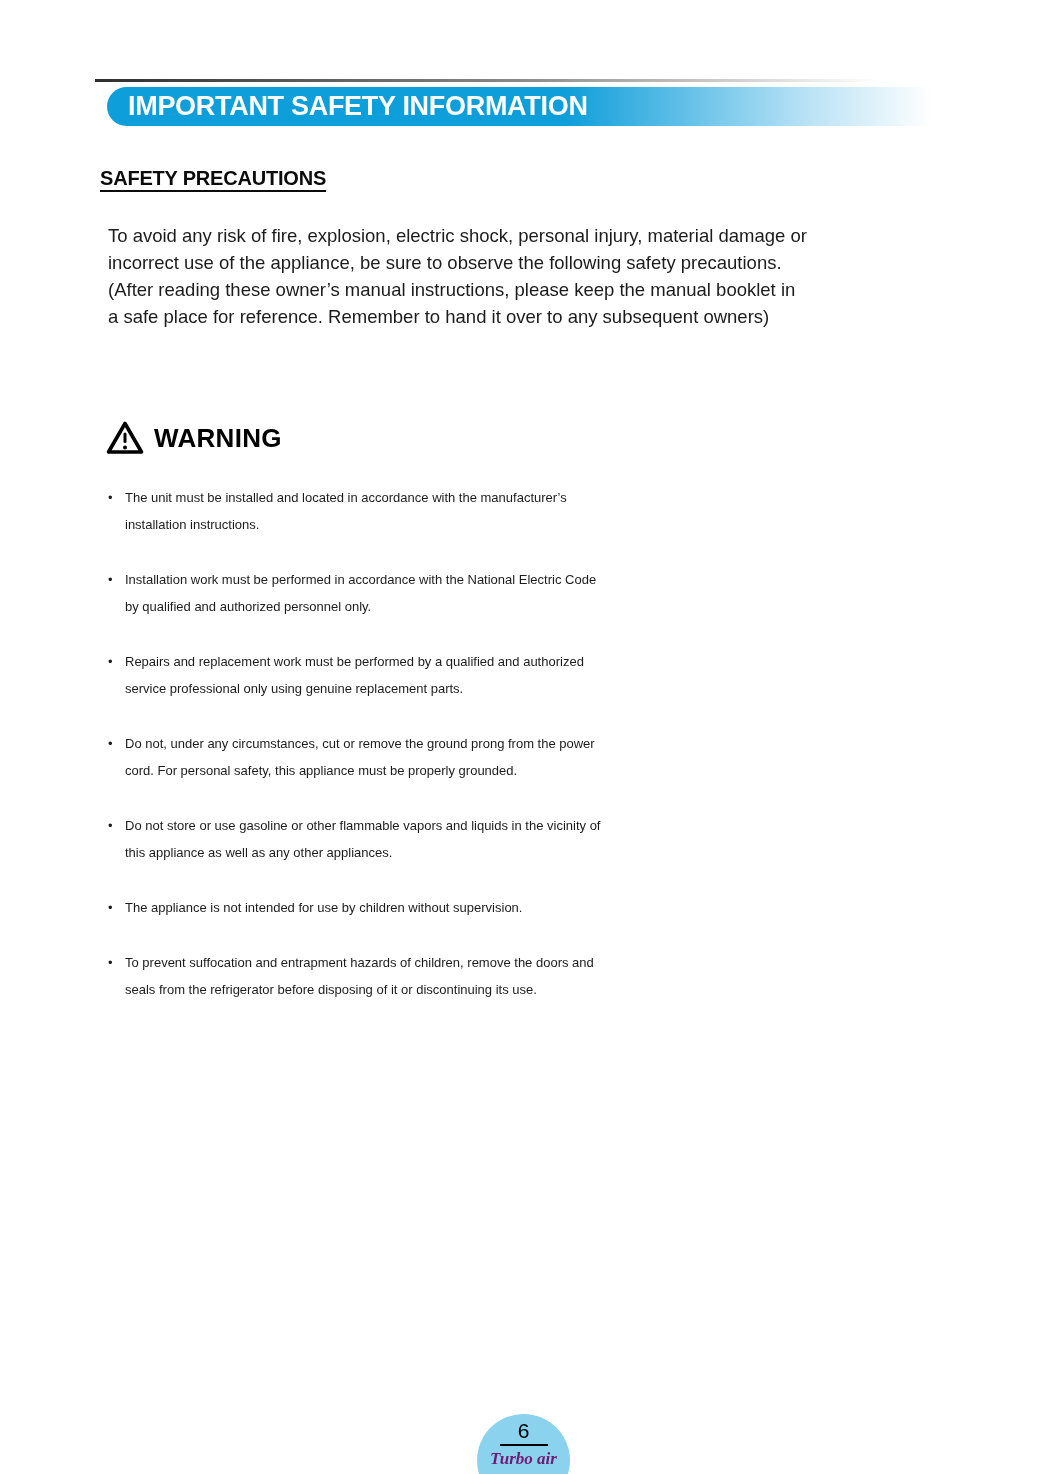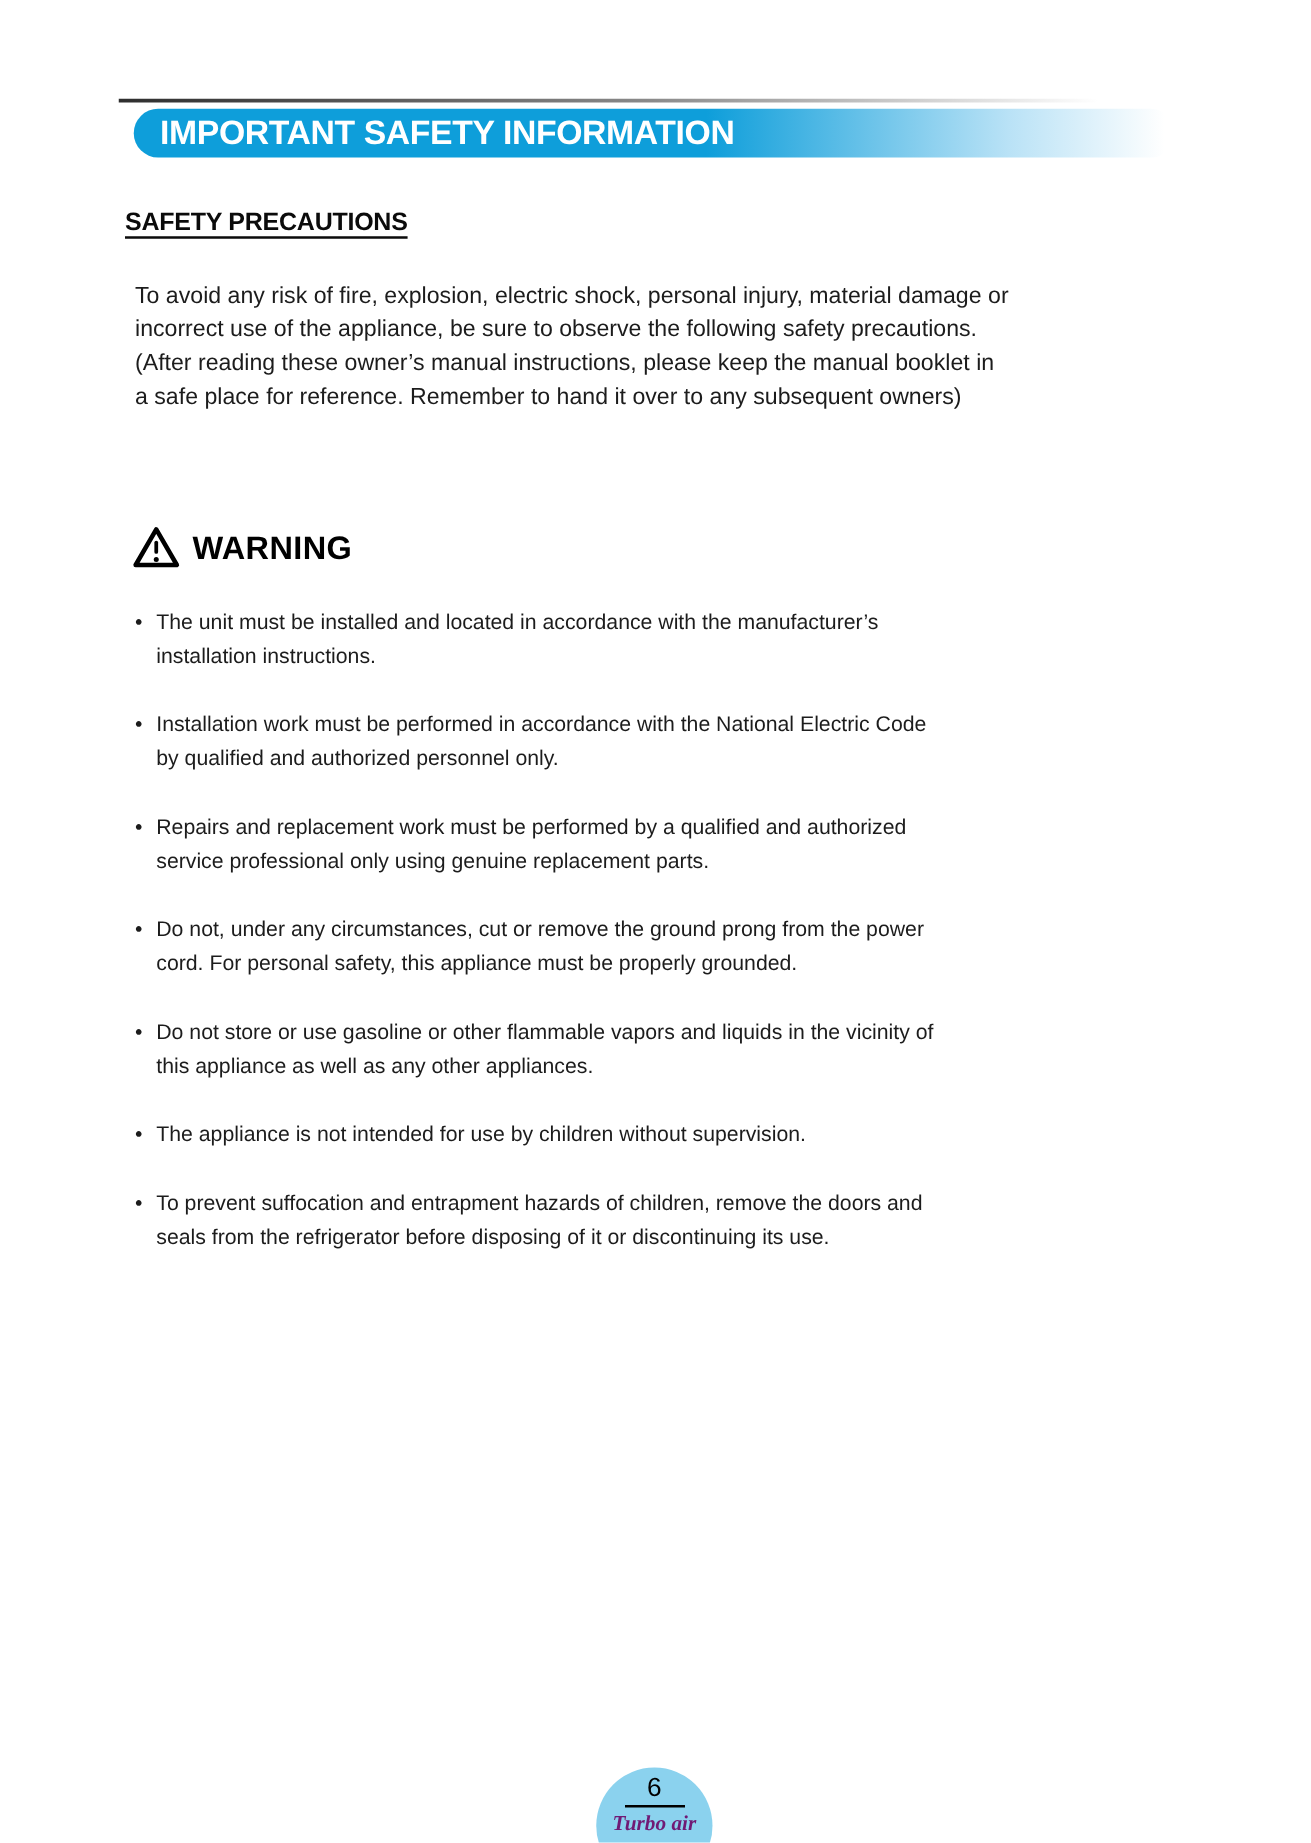--- a/index.html
+++ b/index.html
@@ -38,21 +38,21 @@
     position:absolute;left:105px;top:420px;display:flex;align-items:center;gap:9px;
   }
   .warning-icon{display:inline-flex;}
   .warning-icon svg{display:block;}
   .warning-label{font-size:26px;font-weight:bold;color:#000000;letter-spacing:0.3px;}
   .bullets{
     position:absolute;left:108px;top:484px;width:856px;margin:0;padding:0;list-style:none;
   }
   .bullet{
     position:relative;padding-left:17px;margin:0 0 28px 0;
-    font-size:17px;line-height:27px;color:var(--text);white-space:pre-line;
+    font-size:13px;line-height:27px;color:var(--text);white-space:pre-line;
   }
   .bullet::before{content:"\2022";position:absolute;left:0;top:0;}
   .footer-circle{
     position:absolute;left:477px;top:1414px;width:93px;height:93px;border-radius:50%;
     background:var(--footer-circle-blue);
     display:flex;flex-direction:column;align-items:center;
   }
   .page-num{
     margin-top:4px;font-size:21px;line-height:25px;color:#000000;
     width:48px;text-align:center;border-bottom:2px solid #000000;padding-bottom:1px;

